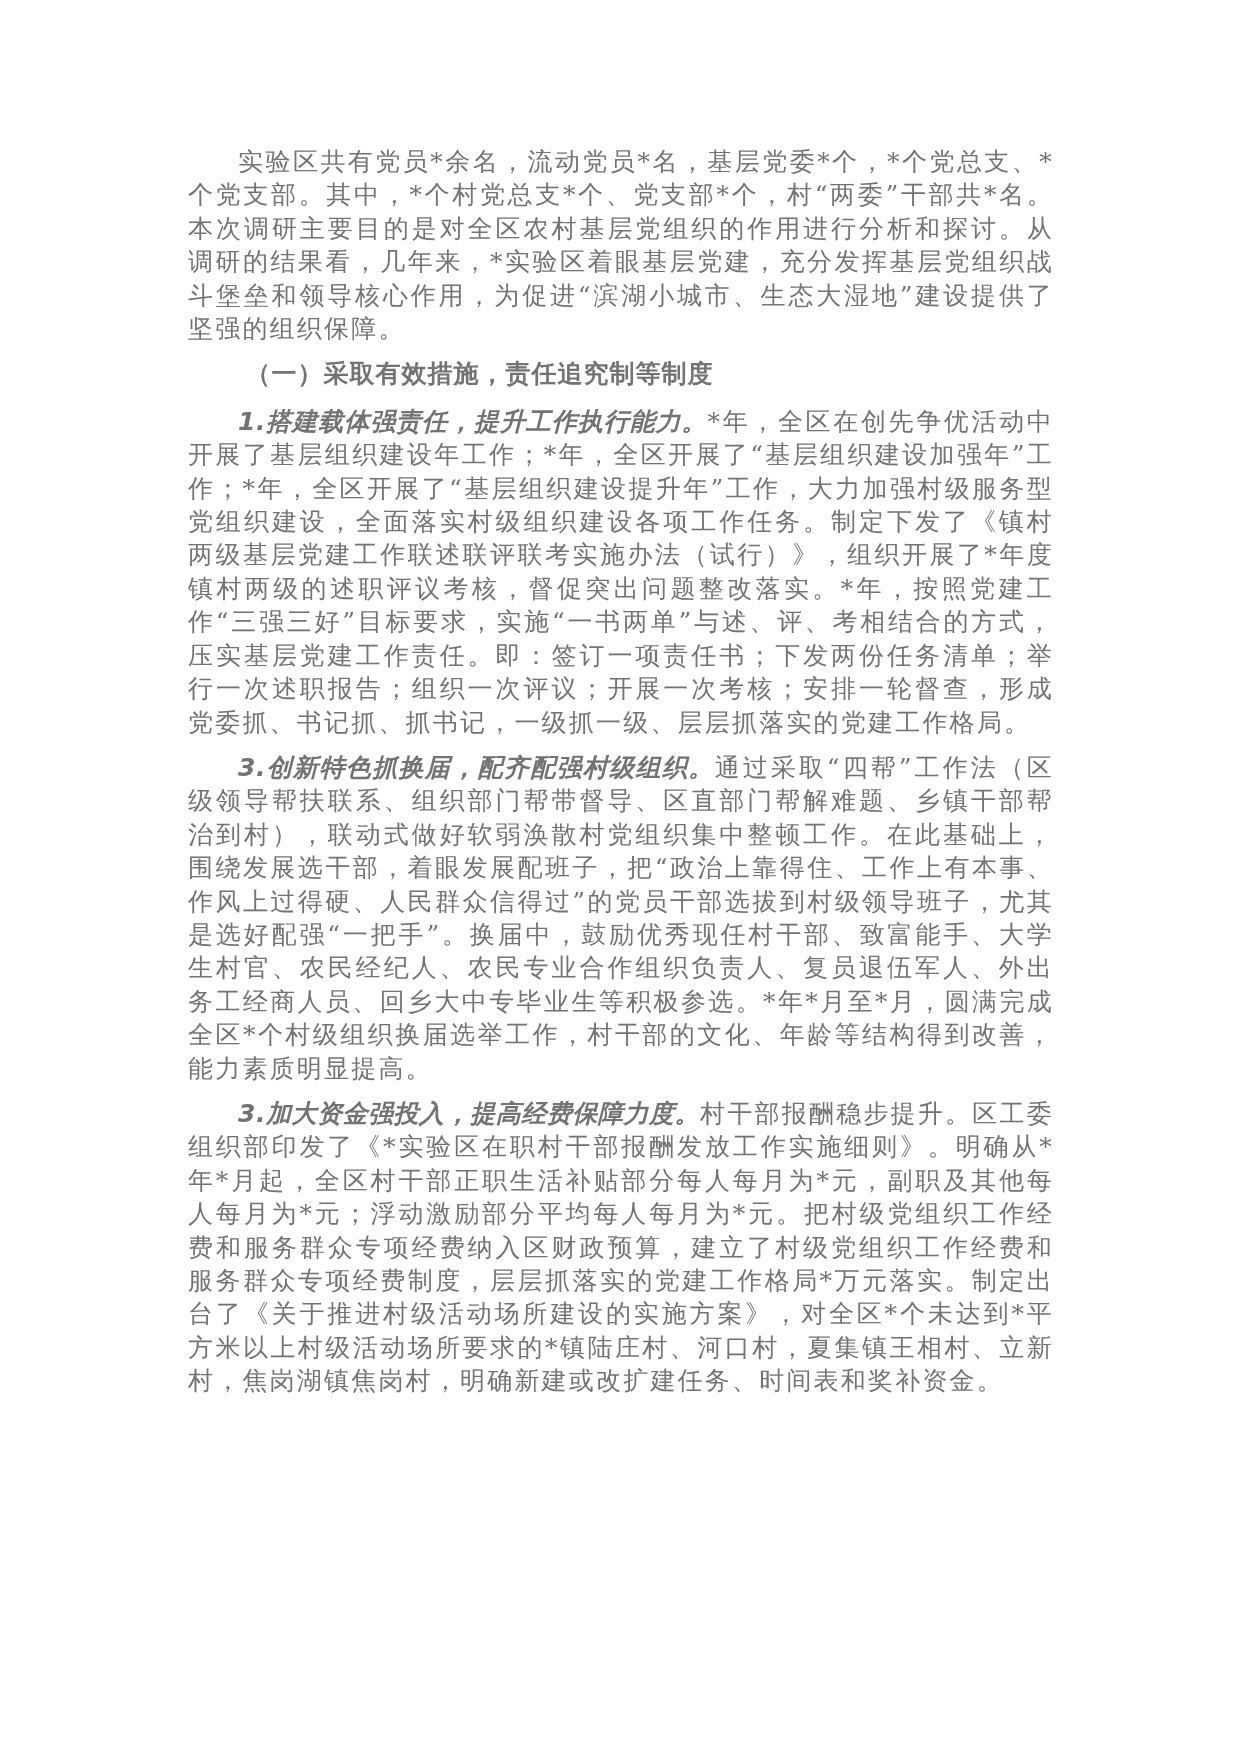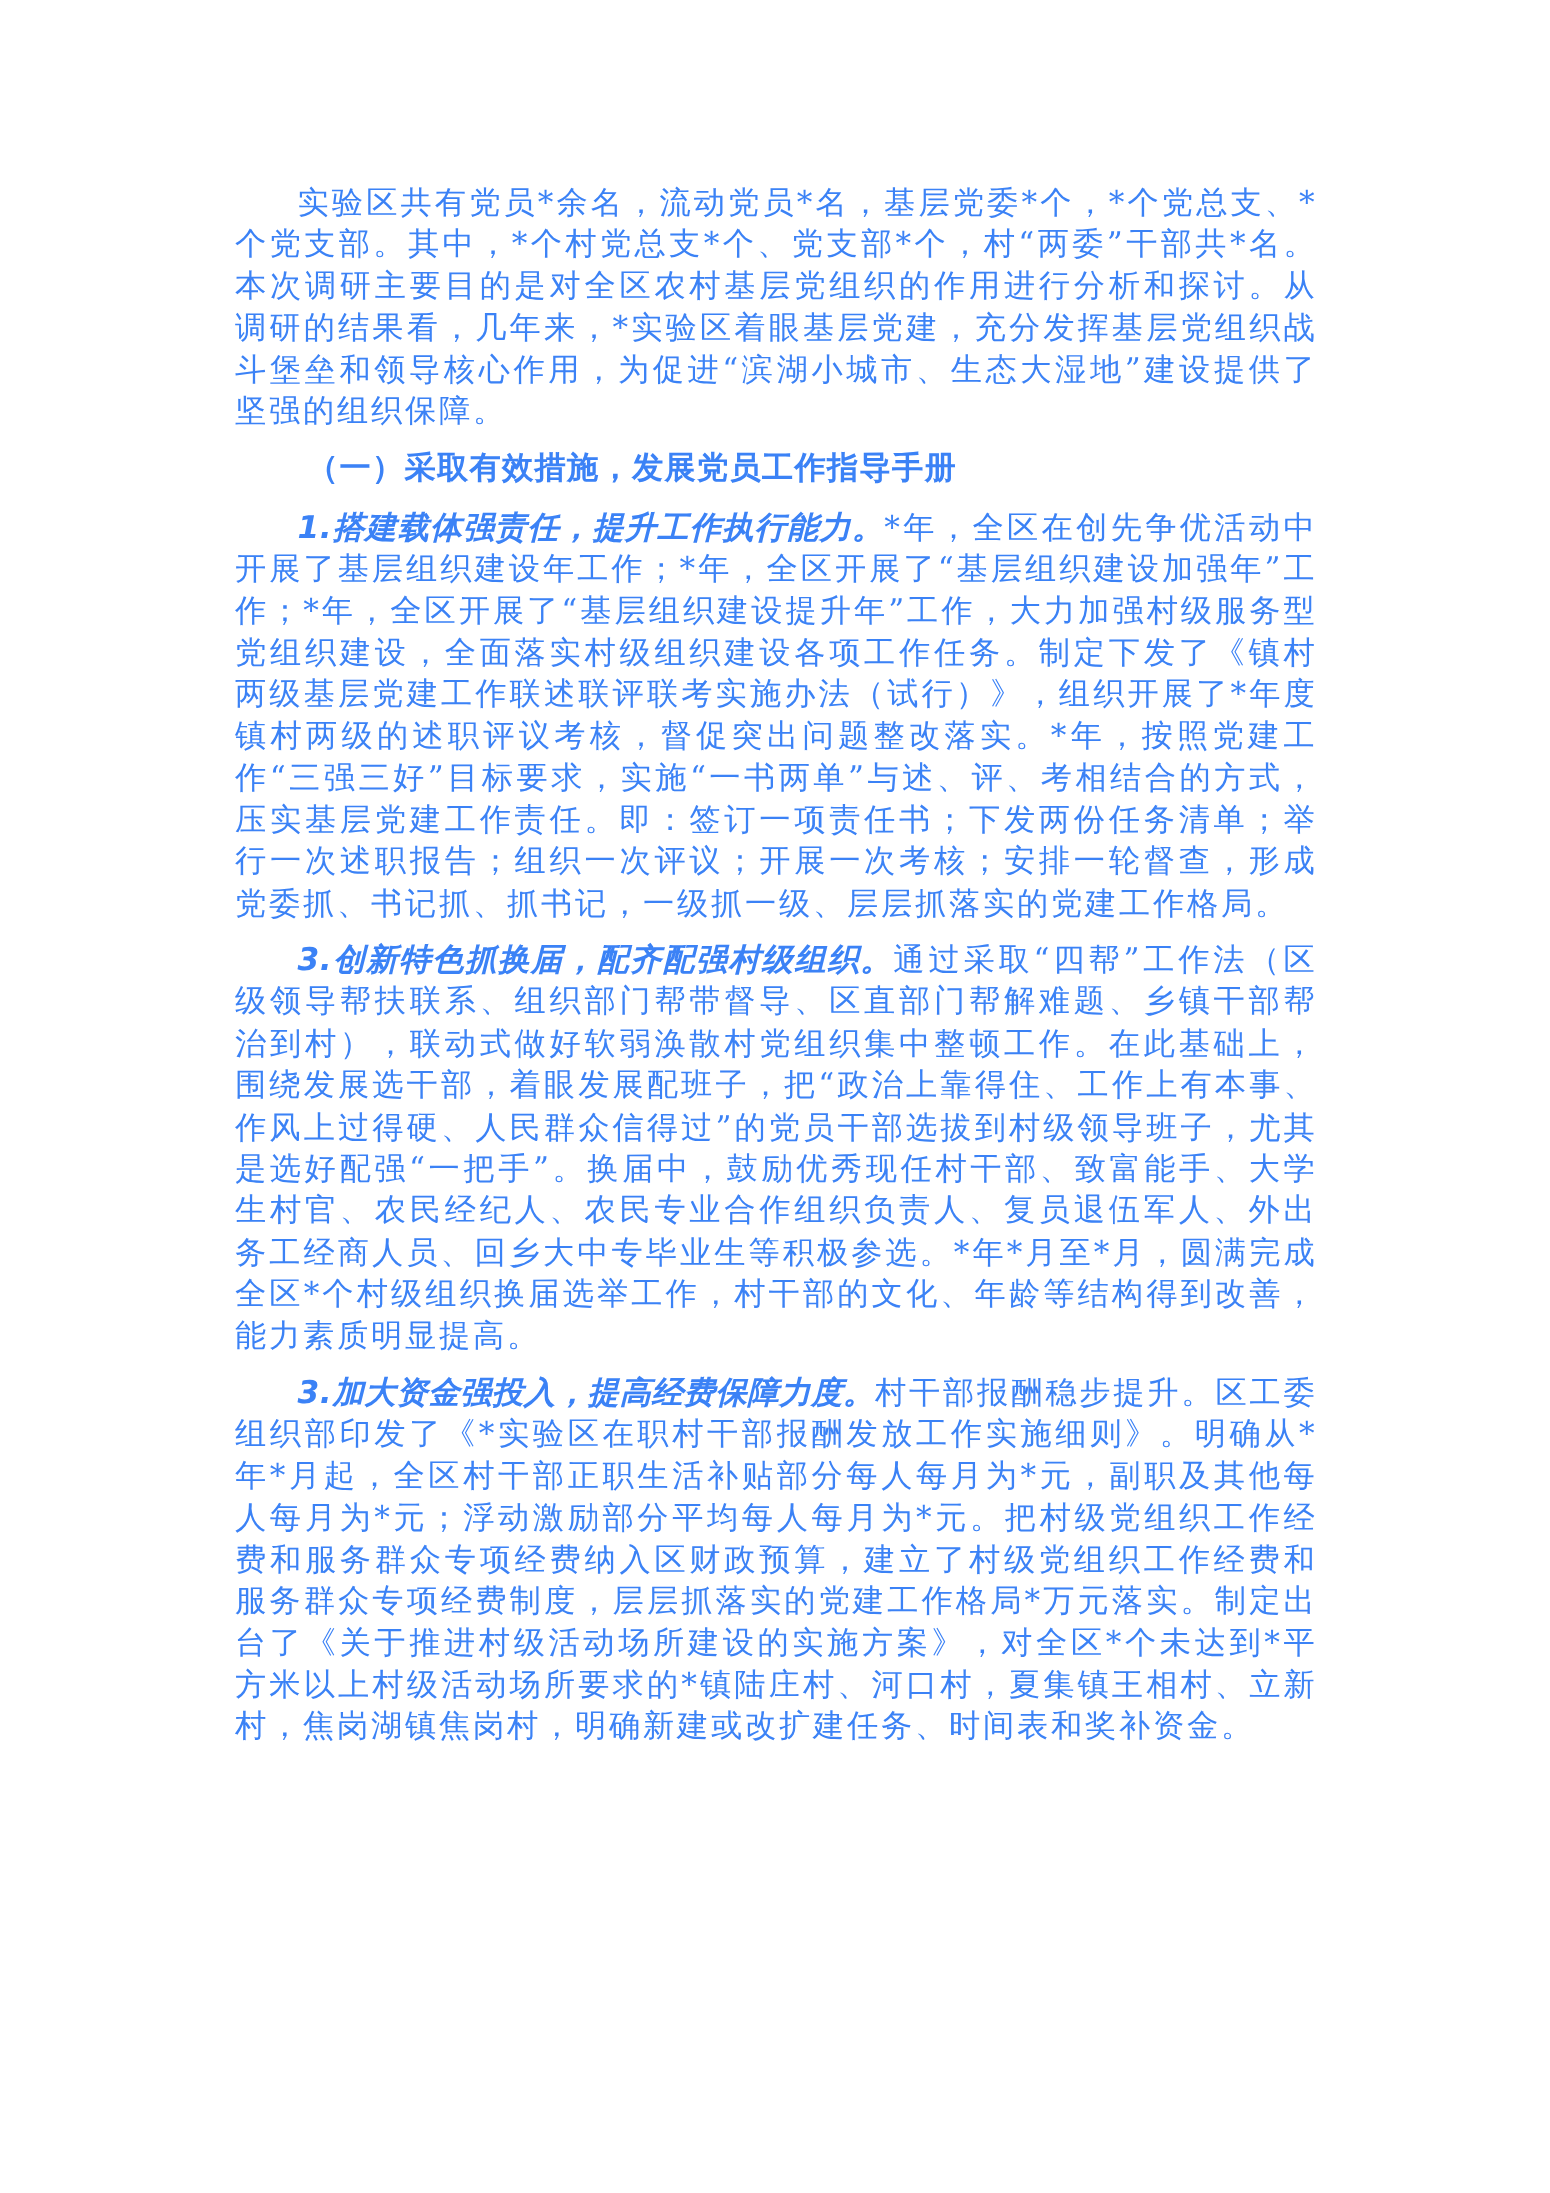--- a/index.html
+++ b/index.html
@@ -3,39 +3,39 @@
 <meta charset="utf-8">
 <style>
   html, body { margin: 0; padding: 0; background: #ffffff; }
   body { width: 1240px; height: 1754px; position: relative; overflow: hidden; }
   .page {
     position: absolute;
     left: 188px;
     top: 145px;
     width: 866px;
     font-family: "DejaVu Serif", "Liberation Serif", serif;
-    color: #3b82f6;
+    color: #737373;
     font-size: 25px;
     line-height: 33.4px;
     letter-spacing: 2.2px;
   }
   p { margin: 0; text-align: justify; text-justify: inter-character; }
   .para { text-indent: 2em; margin-bottom: 12px; }
   .h1 { font-family: "DejaVu Sans", "Liberation Sans", sans-serif; font-weight: bold; text-indent: 2em; margin: 14px 0 14px 0; letter-spacing: 1px; }
   .h2 { font-family: "DejaVu Sans", "Liberation Sans", sans-serif; font-weight: bold; text-indent: 2.3em; margin: 0 0 14px 0; letter-spacing: 1px; }
   .lead { font-family: "DejaVu Sans", "Liberation Sans", sans-serif; font-weight: bold; letter-spacing: 0.5px; font-style: italic; }
 </style>
 </head>
 <body>
 
 <div class="page">
   <p class="para">实验区共有党员*余名，流动党员*名，基层党委*个，*个党总支、*个党支部。其中，*个村党总支*个、党支部*个，村“两委”干部共*名。本次调研主要目的是对全区农村基层党组织的作用进行分析和探讨。从调研的结果看，几年来，*实验区着眼基层党建，充分发挥基层党组织战斗堡垒和领导核心作用，为促进“滨湖小城市、生态大湿地”建设提供了坚强的组织保障。</p>
 
 
-  <p class="h2">（一）采取有效措施，发展党员工作指导手册</p>
+  <p class="h2">（一）采取有效措施，责任追究制等制度</p>
 
   <p class="para"><span class="lead">1.搭建载体强责任，提升工作执行能力。</span><span>*年，全区在创先争优活动中开展了基层组织建设年工作；*年，全区开展了“基层组织建设加强年”工作；*年，全区开展了“基层组织建设提升年”工作，大力加强村级服务型党组织建设，全面落实村级组织建设各项工作任务。制定下发了《镇村两级基层党建工作联述联评联考实施办法（试行）》，组织开展了*年度镇村两级的述职评议考核，督促突出问题整改落实。*年，按照党建工作“三强三好”目标要求，实施“一书两单”与述、评、考相结合的方式，压实基层党建工作责任。即：签订一项责任书；下发两份任务清单；举行一次述职报告；组织一次评议；开展一次考核；安排一轮督查，形成党委抓、书记抓、抓书记，一级抓一级、层层抓落实的党建工作格局。</span></p>
 
   <p class="para"><span class="lead">3.创新特色抓换届，配齐配强村级组织。</span><span>通过采取“四帮”工作法（区级领导帮扶联系、组织部门帮带督导、区直部门帮解难题、乡镇干部帮治到村），联动式做好软弱涣散村党组织集中整顿工作。在此基础上，围绕发展选干部，着眼发展配班子，把“政治上靠得住、工作上有本事、作风上过得硬、人民群众信得过”的党员干部选拔到村级领导班子，尤其是选好配强“一把手”。换届中，鼓励优秀现任村干部、致富能手、大学生村官、农民经纪人、农民专业合作组织负责人、复员退伍军人、外出务工经商人员、回乡大中专毕业生等积极参选。*年*月至*月，圆满完成全区*个村级组织换届选举工作，村干部的文化、年龄等结构得到改善，能力素质明显提高。</span></p>
 
   <p class="para"><span class="lead">3.加大资金强投入，提高经费保障力度。</span><span>村干部报酬稳步提升。区工委组织部印发了《*实验区在职村干部报酬发放工作实施细则》。明确从*年*月起，全区村干部正职生活补贴部分每人每月为*元，副职及其他每人每月为*元；浮动激励部分平均每人每月为*元。把村级党组织工作经费和服务群众专项经费纳入区财政预算，建立了村级党组织工作经费和服务群众专项经费制度，层层抓落实的党建工作格局*万元落实。制定出台了《关于推进村级活动场所建设的实施方案》，对全区*个未达到*平方米以上村级活动场所要求的*镇陆庄村、河口村，夏集镇王相村、立新村，焦岗湖镇焦岗村，明确新建或改扩建任务、时间表和奖补资金。</span></p>
 
 
 </div>
 

